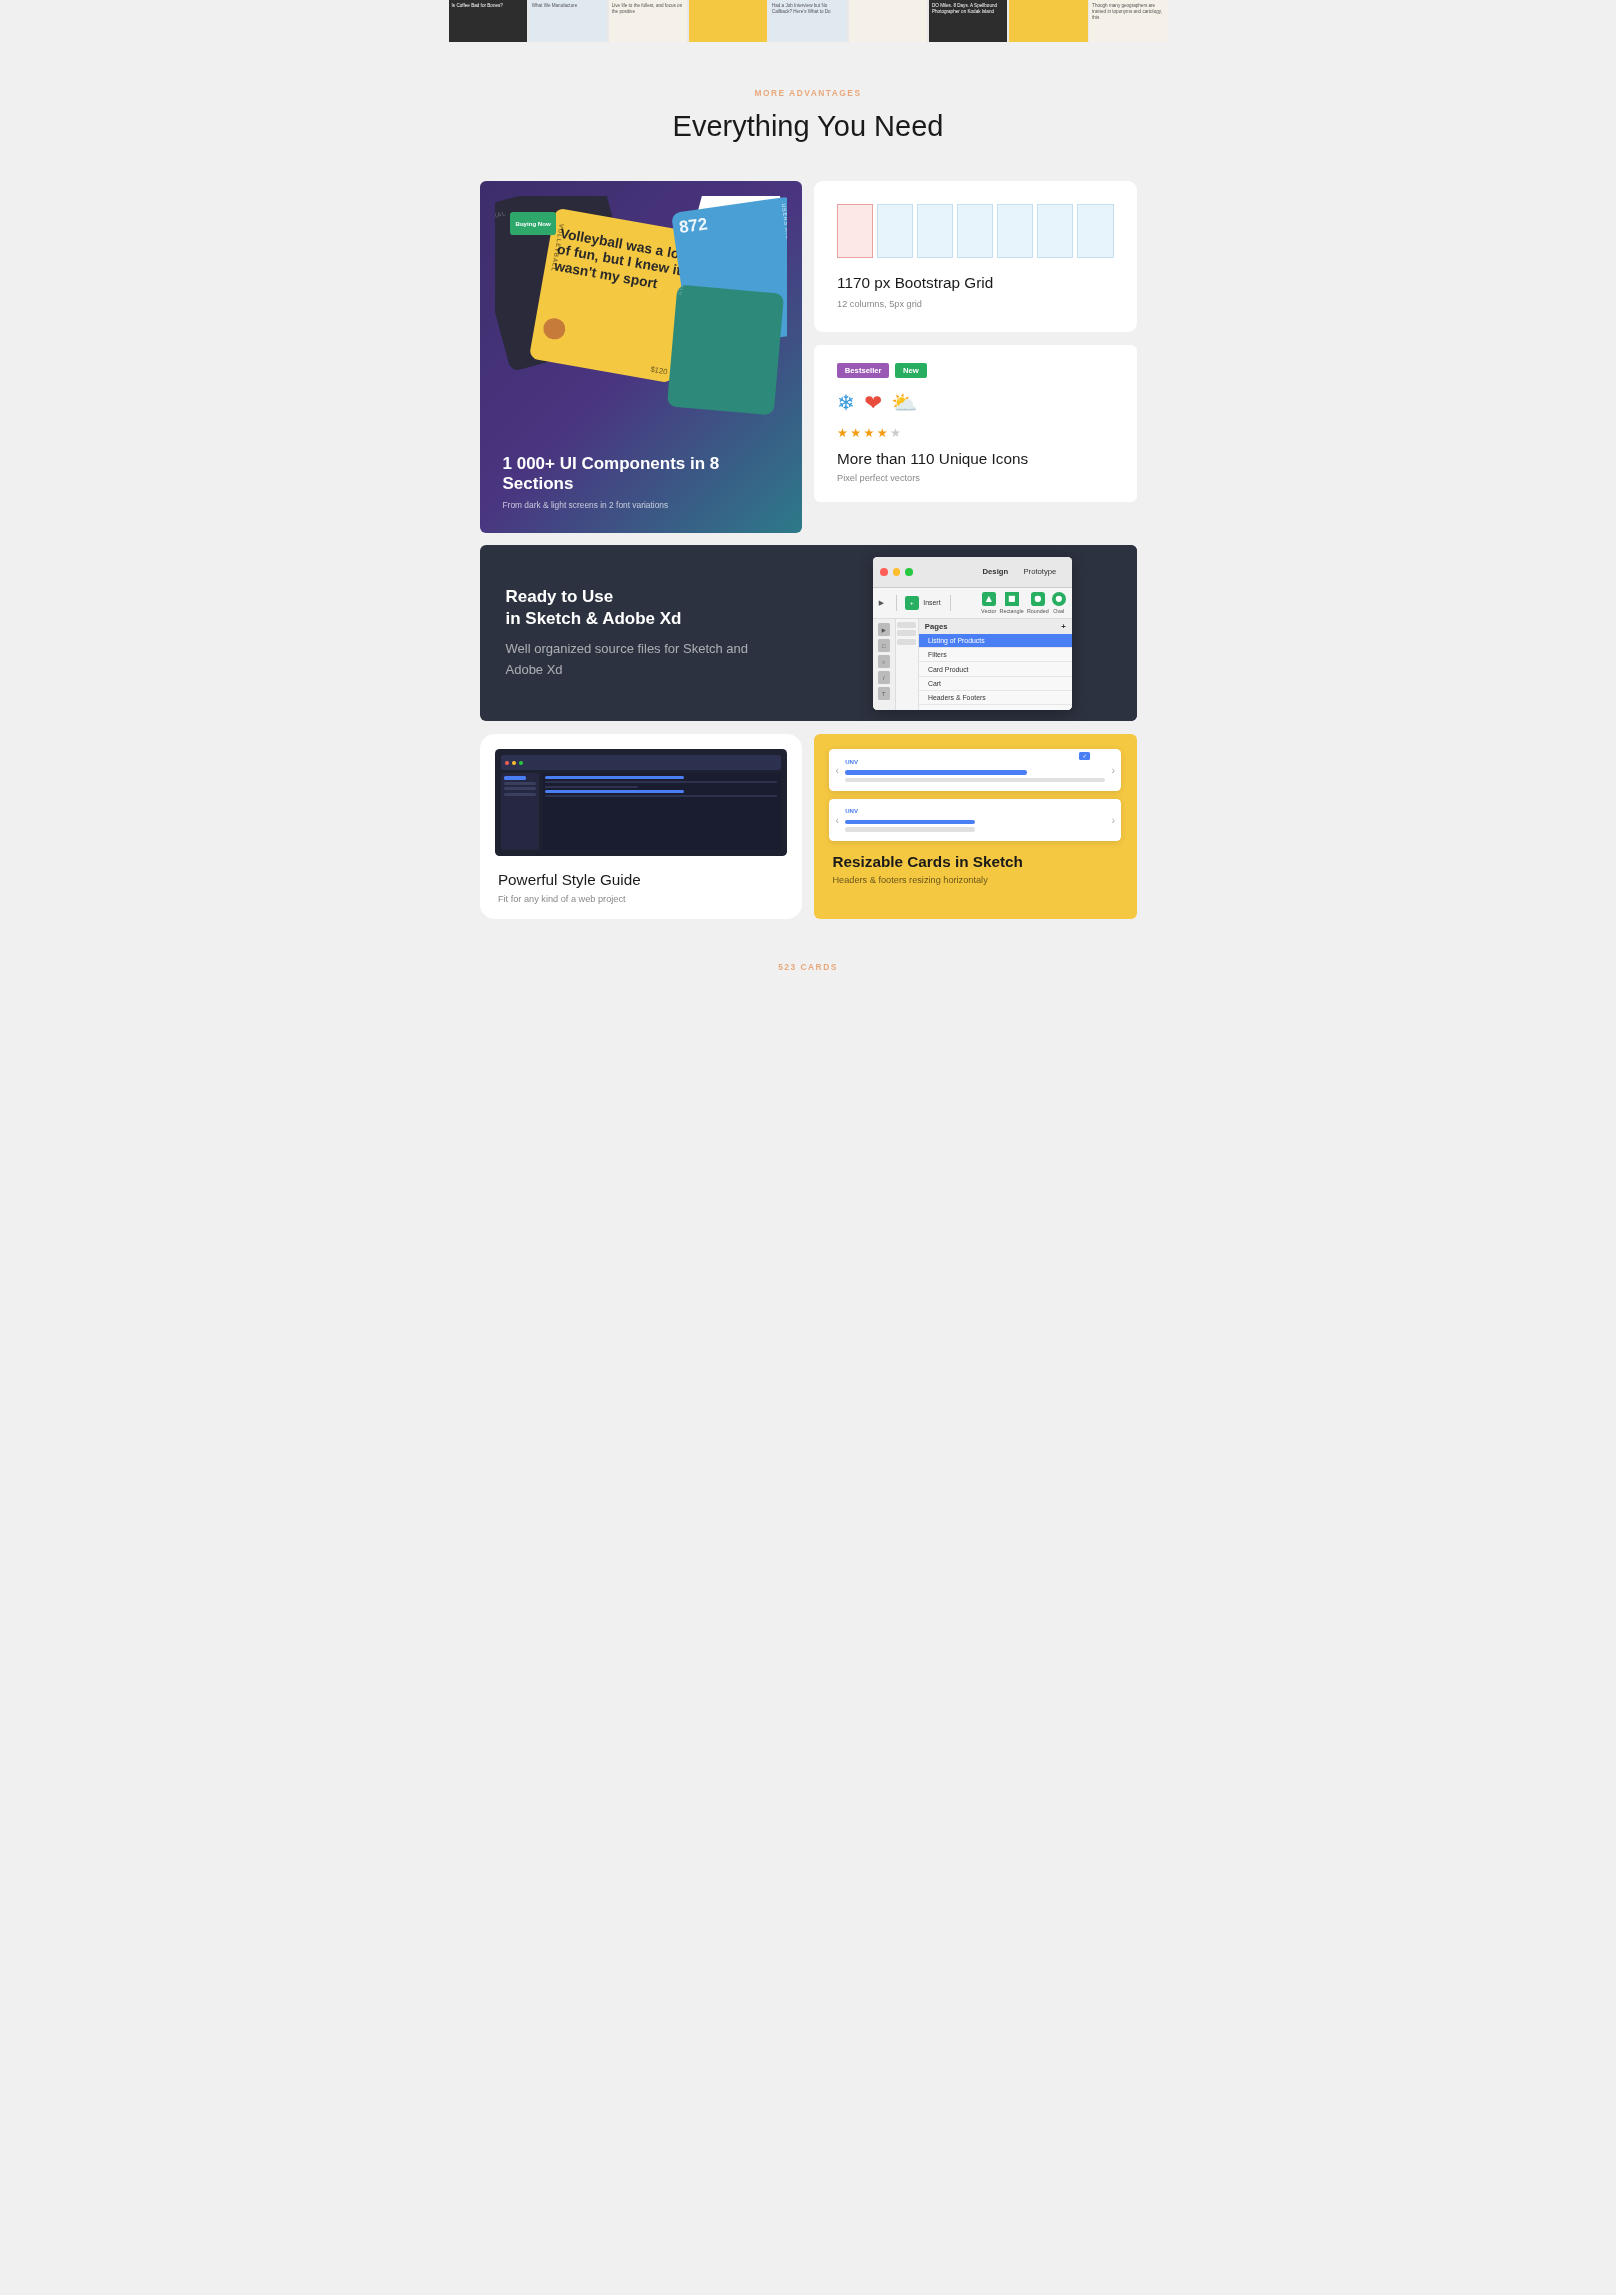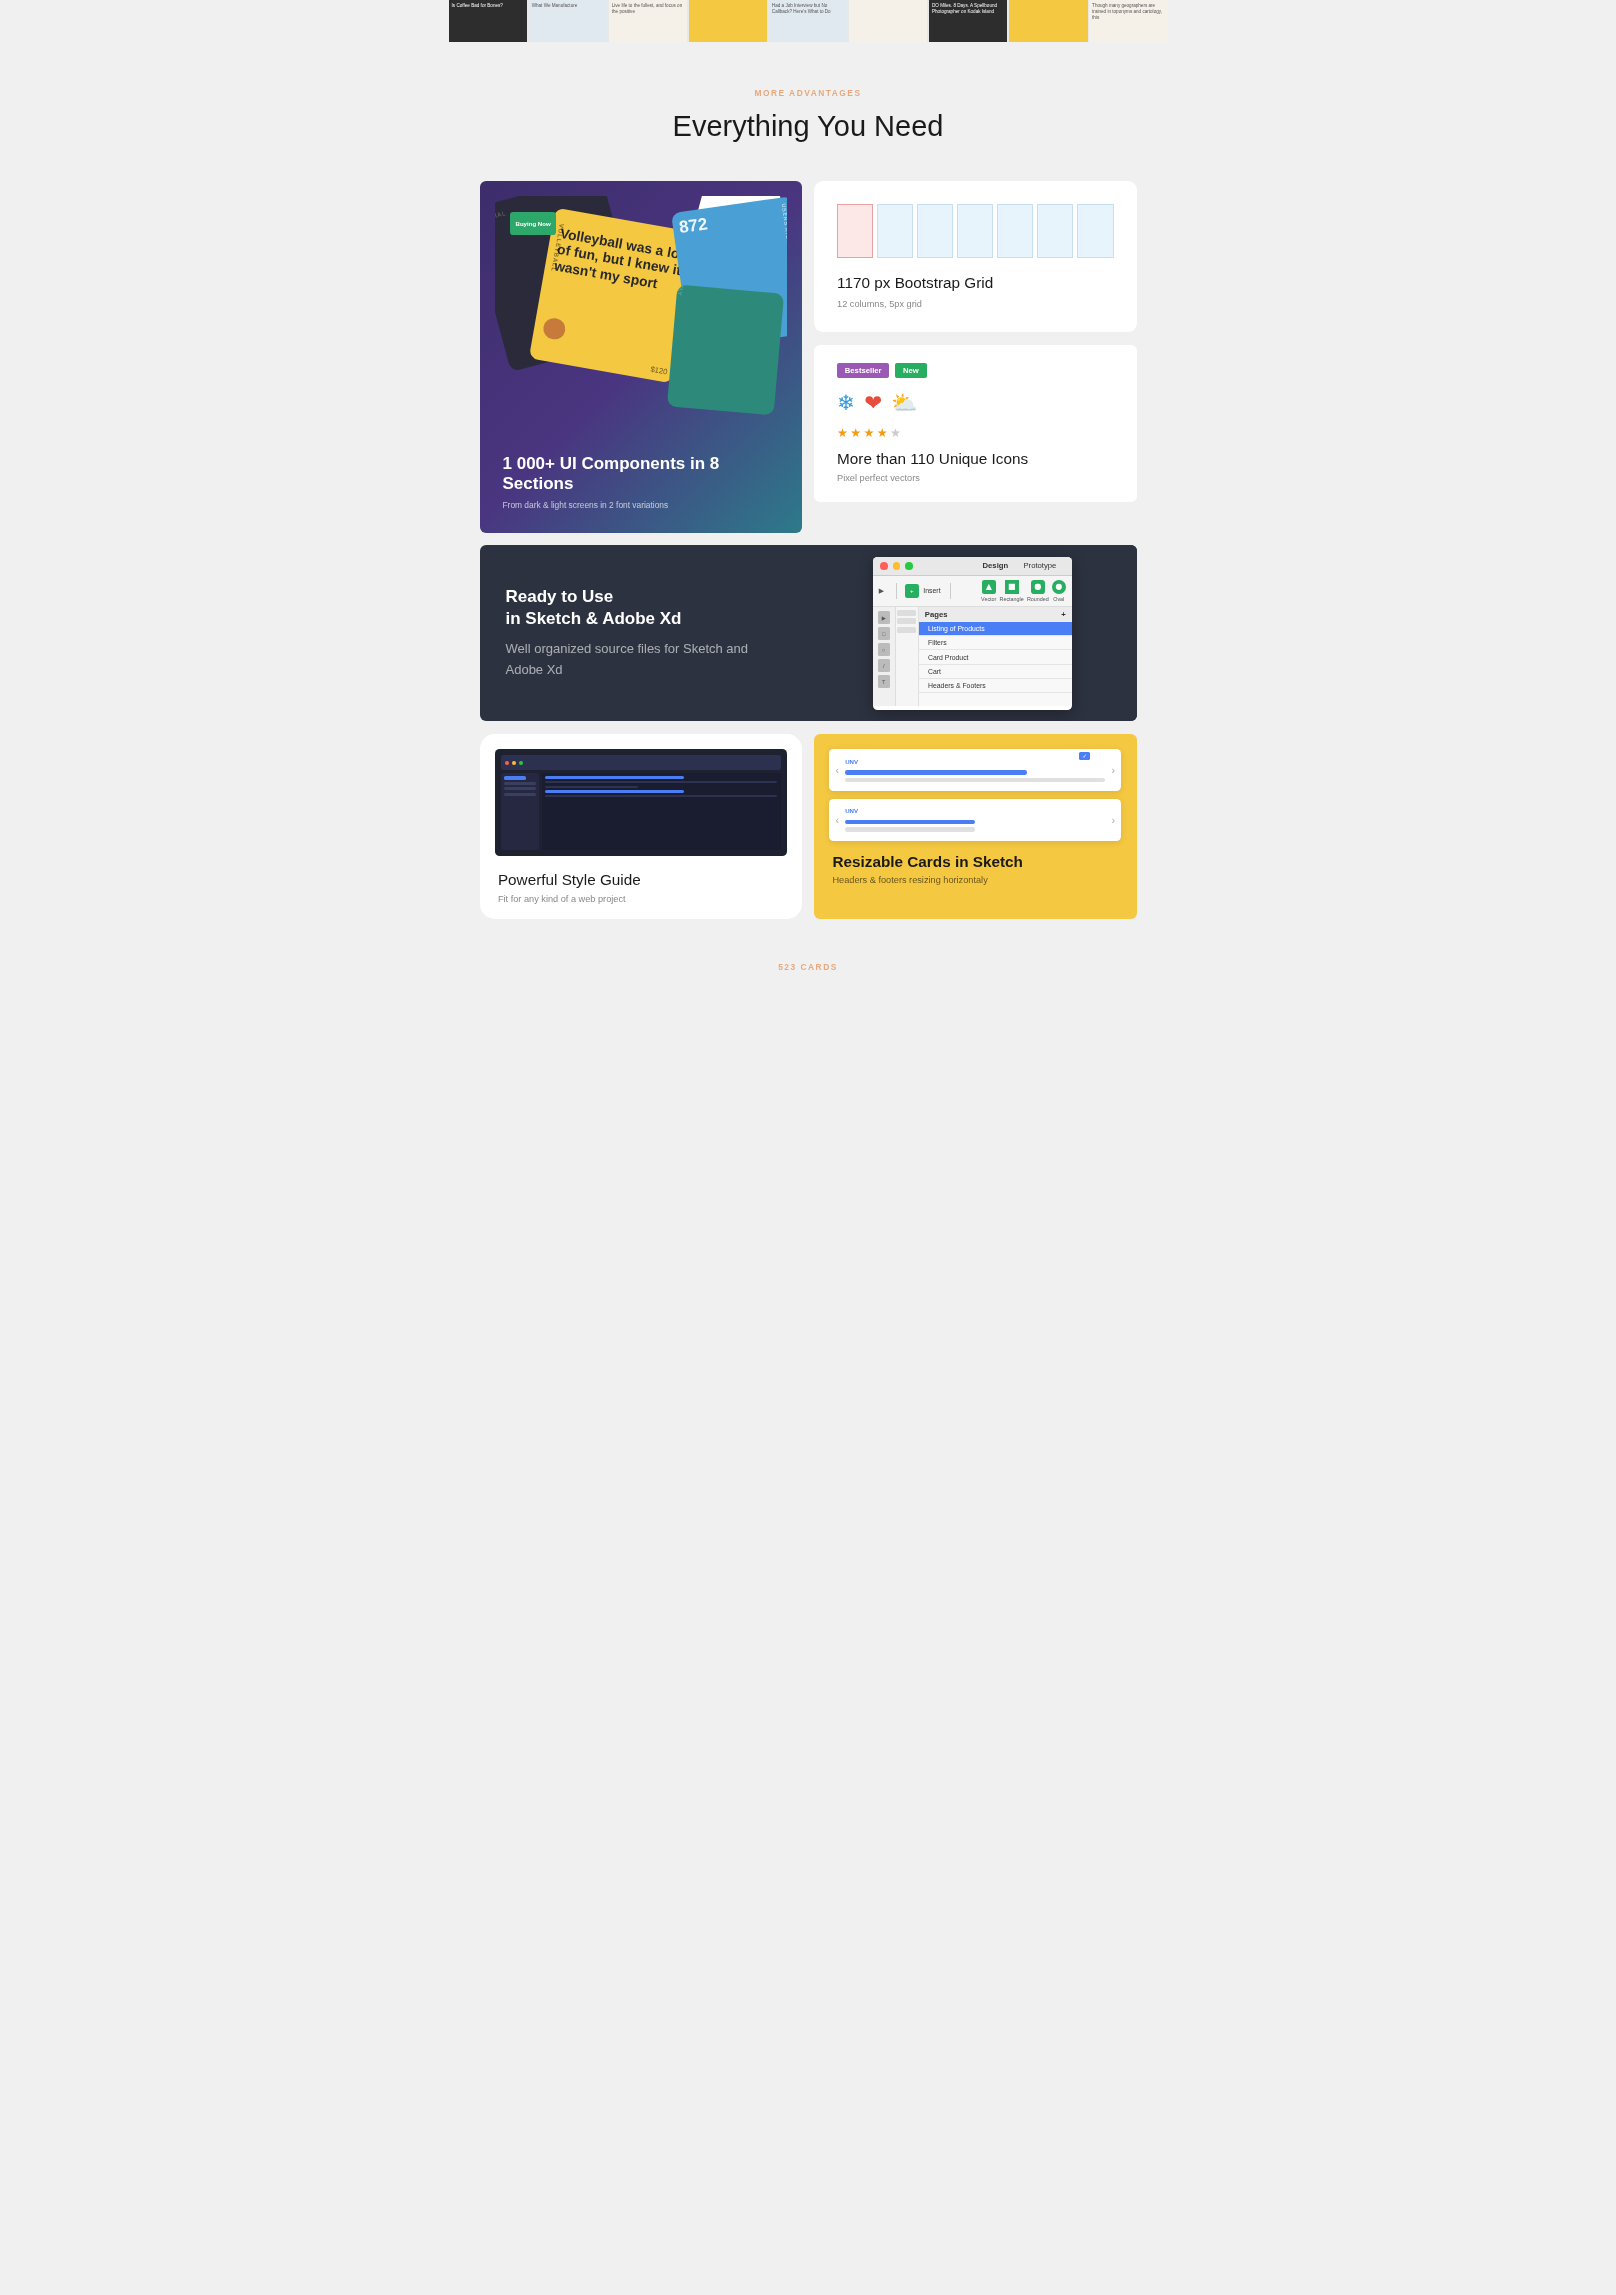--- a/index.html
+++ b/index.html
@@ -342,21 +342,21 @@
     .sketch-ui {
       background: #fff;
       border-radius: 4.6px;
       width: 199px;
       height: 153px;
       overflow: hidden;
       box-shadow: 0 3.1px 15.3px rgba(0,0,0,0.3);
     }
     .sketch-titlebar {
       background: #e8e8e8;
-      height: 19px;
+      height: 31px;
       display: flex;
       align-items: center;
       padding: 0 7.7px;
       gap: 4.6px;
       border-bottom: 0.8px solid #ccc;
     }
     .sketch-dot {
       width: 7.7px; height: 7.7px; border-radius: 50%;
     }
     .sketch-dot.red { background: #ff5f57; }

